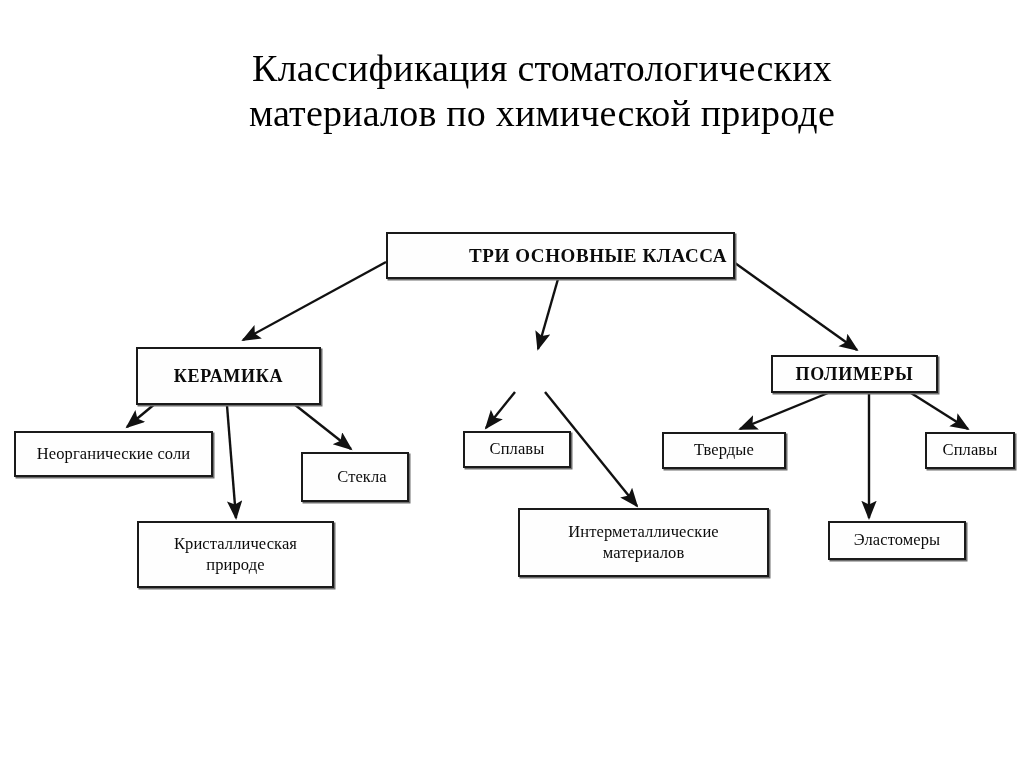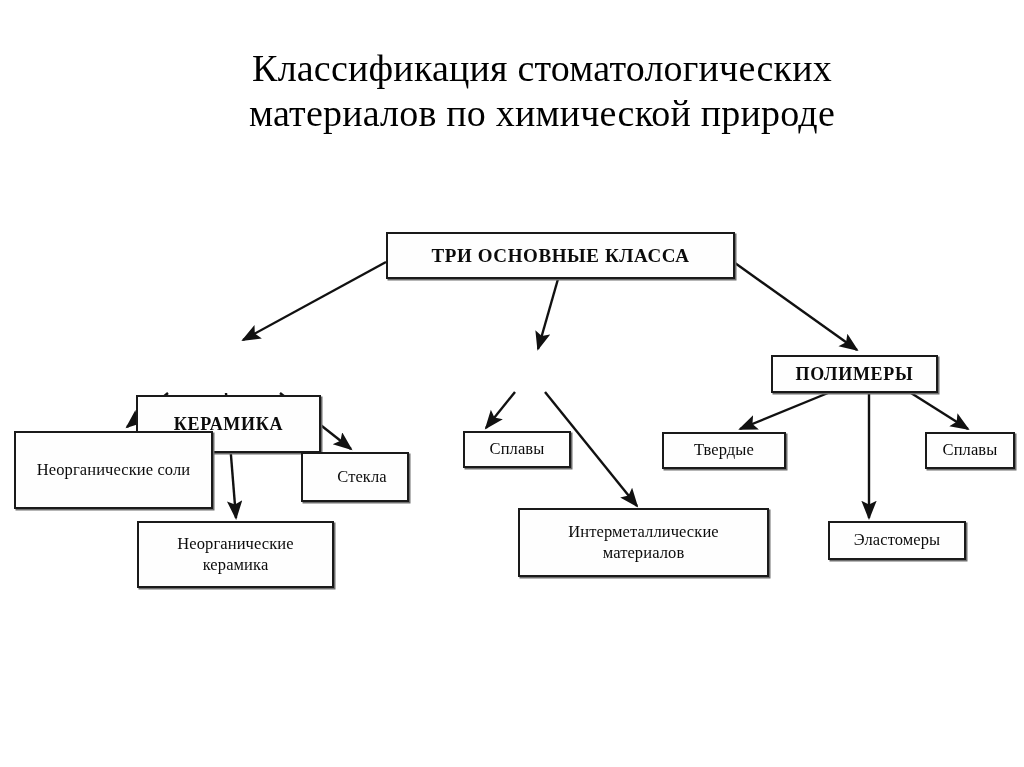--- a/index.html
+++ b/index.html
@@ -129,39 +129,39 @@
 
       <line x1="545" y1="392" x2="637" y2="506" stroke="#111111" stroke-width="2.4" marker-end="url(#arrowhead)"></line>
 
       <line x1="828" y1="393" x2="740" y2="429" stroke="#111111" stroke-width="2.4" marker-end="url(#arrowhead)"></line>
 
       <line x1="869" y1="393" x2="869" y2="518" stroke="#111111" stroke-width="2.4" marker-end="url(#arrowhead)"></line>
 
       <line x1="911" y1="393" x2="968" y2="429" stroke="#111111" stroke-width="2.4" marker-end="url(#arrowhead)"></line>
     </svg>
 
-    <div class="node level-1" style="left:386px; top:232px; width:349px; height:47px;">
+    <div class="node level-1" style="left:386px; top:232px; width:349px; height:47px;justify-content:flex-end;">
       <span class="node-label">ТРИ ОСНОВНЫЕ КЛАССА</span>
     </div>
 
-    <div class="node level-2" style="left:136px; top:347px; width:185px; height:58px;margin-top:48px;">
+    <div class="node level-2" style="left:136px; top:347px; width:185px; height:58px;">
       <span class="node-label">КЕРАМИКА</span>
     </div>
 
 
     <div class="node level-2" style="left:771px; top:355px; width:167px; height:38px;">
       <span class="node-label">ПОЛИМЕРЫ</span>
     </div>
 
-    <div class="node level-3" style="left:14px; top:431px; width:199px; height:78px;">
+    <div class="node level-3" style="left:14px; top:431px; width:199px; height:46px;">
       <span class="node-label">Неорганические соли</span>
     </div>
 
     <div class="node level-3" style="left:137px; top:521px; width:197px; height:67px;">
-      <span class="node-label">Неорганические керамика</span>
+      <span class="node-label">Кристаллическая природе</span>
     </div>
 
     <div class="node level-3" style="left:301px; top:452px; width:108px; height:50px;padding-left:20px;">
       <span class="node-label">Стекла</span>
     </div>
 
     <div class="node level-3" style="left:463px; top:431px; width:108px; height:37px;">
       <span class="node-label">Сплавы</span>
     </div>
 

